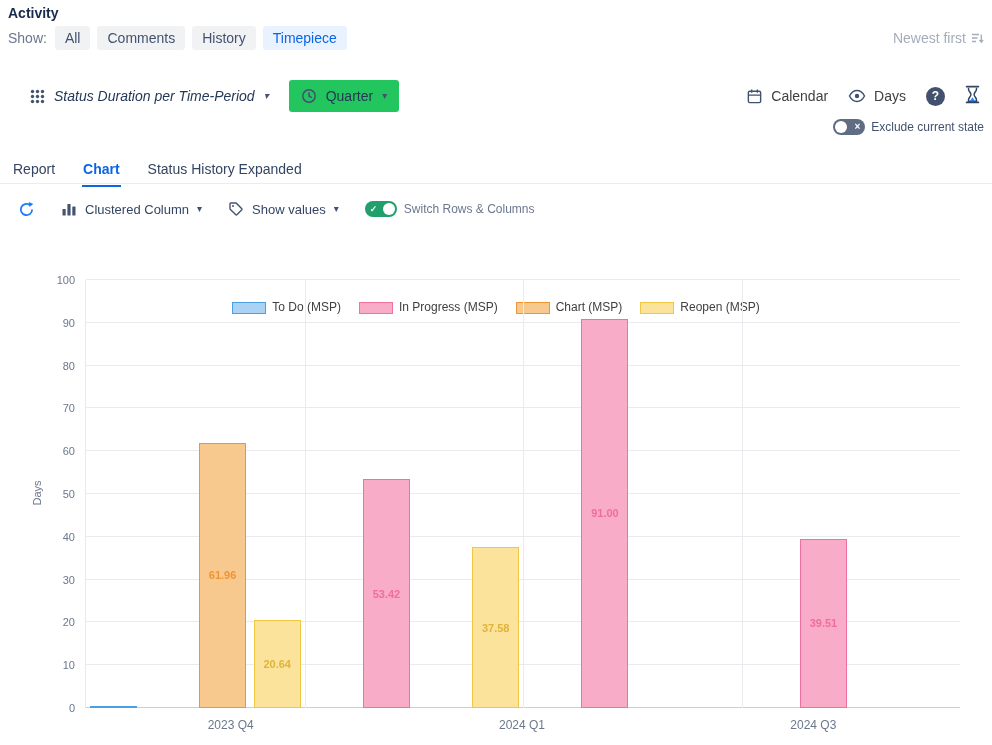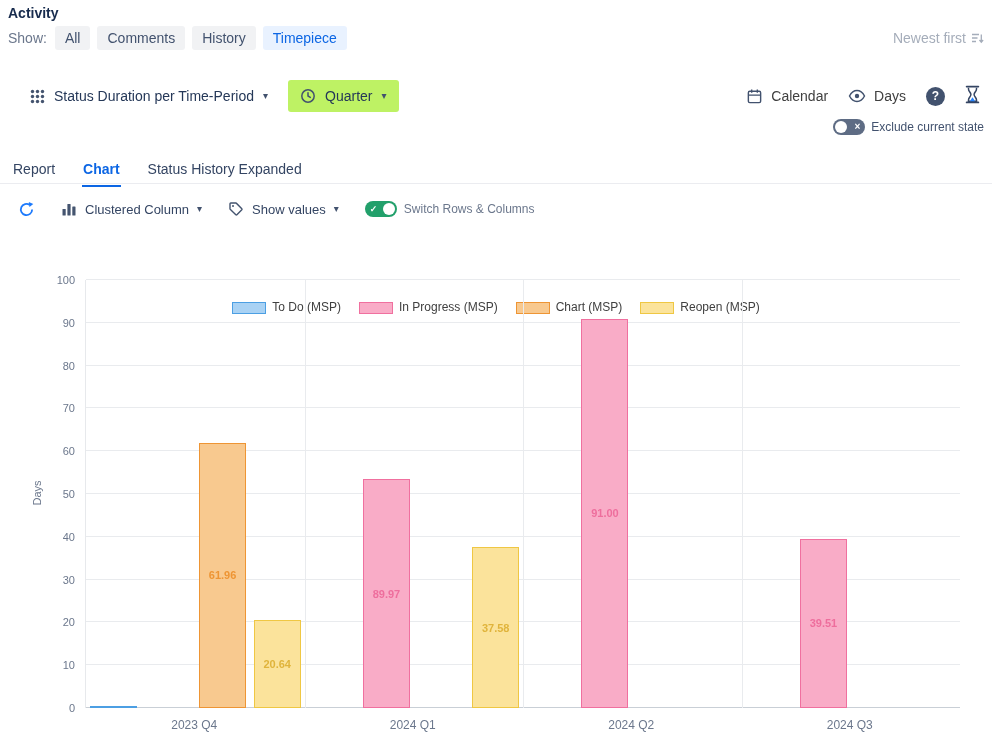--- a/index.html
+++ b/index.html
@@ -14,22 +14,22 @@
 
   .show-row{position:absolute;left:8px;top:26px;height:24px;display:flex;align-items:center;gap:7px;}
   .show-label{color:#6B778C;font-size:14px;margin-right:1px;}
   .chip{background:#F1F2F4;border-radius:3px;padding:4px 10px;font-size:14px;color:#42526E;line-height:16px;}
   .chip.active{background:#E9F2FF;color:#0C66E4;font-weight:500;}
 
   .sort-ctl{position:absolute;right:8px;top:30px;display:flex;align-items:center;gap:5px;color:#A5ADBA;font-size:14px;}
 
   .report-toolbar{position:absolute;left:30px;top:80px;height:32px;display:flex;align-items:center;gap:20px;}
   .selector{display:flex;align-items:center;gap:9px;height:32px;padding:0 12px;border-radius:3px;font-size:14px;font-weight:500;color:#253858;}
-  .selector.plain{padding:0;}
-  .selector.gray{background:#bef264;}
+  .selector.plain{padding:0;font-style:italic;}
+  .selector.gray{background:#22c55e;}
   .chev{font-size:10px;color:#42526E;line-height:1;}
 
   .right-tools{position:absolute;right:12px;top:80px;height:32px;display:flex;align-items:center;gap:20px;}
   .tool-btn{display:flex;align-items:center;gap:8px;font-size:14px;font-weight:500;color:#404040;}
   .help-btn{width:19px;height:19px;border-radius:50%;background:#42526E;color:#fff;font-size:12px;font-weight:700;display:flex;align-items:center;justify-content:center;}
 
   .exclude-row{position:absolute;right:8px;top:119px;display:flex;align-items:center;gap:6px;font-size:12px;color:#42526E;}
 
   .toggle{width:32px;height:16px;border-radius:8px;position:relative;display:inline-block;flex:none;}
   .toggle .knob{position:absolute;top:2px;width:12px;height:12px;border-radius:50%;background:#fff;}
@@ -231,30 +231,29 @@
     <div class="gridline" style="bottom: 60%;"></div>
     <div class="gridline" style="bottom: 70%;"></div>
     <div class="gridline" style="bottom: 80%;"></div>
     <div class="gridline" style="bottom: 90%;"></div>
     <div class="gridline" style="bottom: 100%;"></div>
     <div class="vsep" style="left: 25%;"></div>
     <div class="vsep" style="left: 50%;"></div>
     <div class="vsep" style="left: 75%;"></div>
     <div class="bar" style="left: 0.4375%; width: 5.375%; height: 0.5%; background: rgb(169, 210, 244); border-color: rgb(76, 159, 227);"></div>
     <div class="bar" style="left: 31.6875%; width: 5.375%; height: 53.42%; background: rgb(249, 172, 199); border-color: rgb(240, 112, 159);"></div>
-    <div class="bar-label" style="left: 31.6875%; width: 5.375%; bottom: calc(26.71% - 6px); color: rgb(238, 110, 157);">89.97</div>
+    <div class="bar-label" style="left: 31.6875%; width: 5.375%; bottom: calc(26.71% - 6px); color: rgb(238, 110, 157);">53.42</div>
     <div class="bar" style="left: 56.6875%; width: 5.375%; height: 91%; background: rgb(249, 172, 199); border-color: rgb(240, 112, 159);"></div>
     <div class="bar-label" style="left: 56.6875%; width: 5.375%; bottom: calc(45.5% - 6px); color: rgb(238, 110, 157);">91.00</div>
     <div class="bar" style="left: 81.6875%; width: 5.375%; height: 39.51%; background: rgb(249, 172, 199); border-color: rgb(240, 112, 159);"></div>
     <div class="bar-label" style="left: 81.6875%; width: 5.375%; bottom: calc(19.755% - 6px); color: rgb(238, 110, 157);">39.51</div>
     <div class="bar" style="left: 12.9375%; width: 5.375%; height: 61.96%; background: rgb(248, 201, 143); border-color: rgb(238, 149, 52);"></div>
     <div class="bar-label" style="left: 12.9375%; width: 5.375%; bottom: calc(30.98% - 6px); color: rgb(238, 149, 52);">61.96</div>
     <div class="bar" style="left: 19.1875%; width: 5.375%; height: 20.64%; background: rgb(251, 227, 155); border-color: rgb(239, 199, 67);"></div>
     <div class="bar-label" style="left: 19.1875%; width: 5.375%; bottom: calc(10.32% - 6px); color: rgb(224, 180, 60); margin-top: 31px;">20.64</div>
     <div class="bar" style="left: 44.1875%; width: 5.375%; height: 37.58%; background: rgb(251, 227, 155); border-color: rgb(239, 199, 67);"></div>
     <div class="bar-label" style="left: 44.1875%; width: 5.375%; bottom: calc(18.79% - 6px); color: rgb(224, 180, 60);">37.58</div>
   </div>
 <div class="x-axis-labels">
     <div class="xlab">2023 Q4</div>
     <div class="xlab">2024 Q1</div>
-    <div class="xlab">2024 Q2</div>
     <div class="xlab">2024 Q3</div>
   </div>
 
 </body></html>

